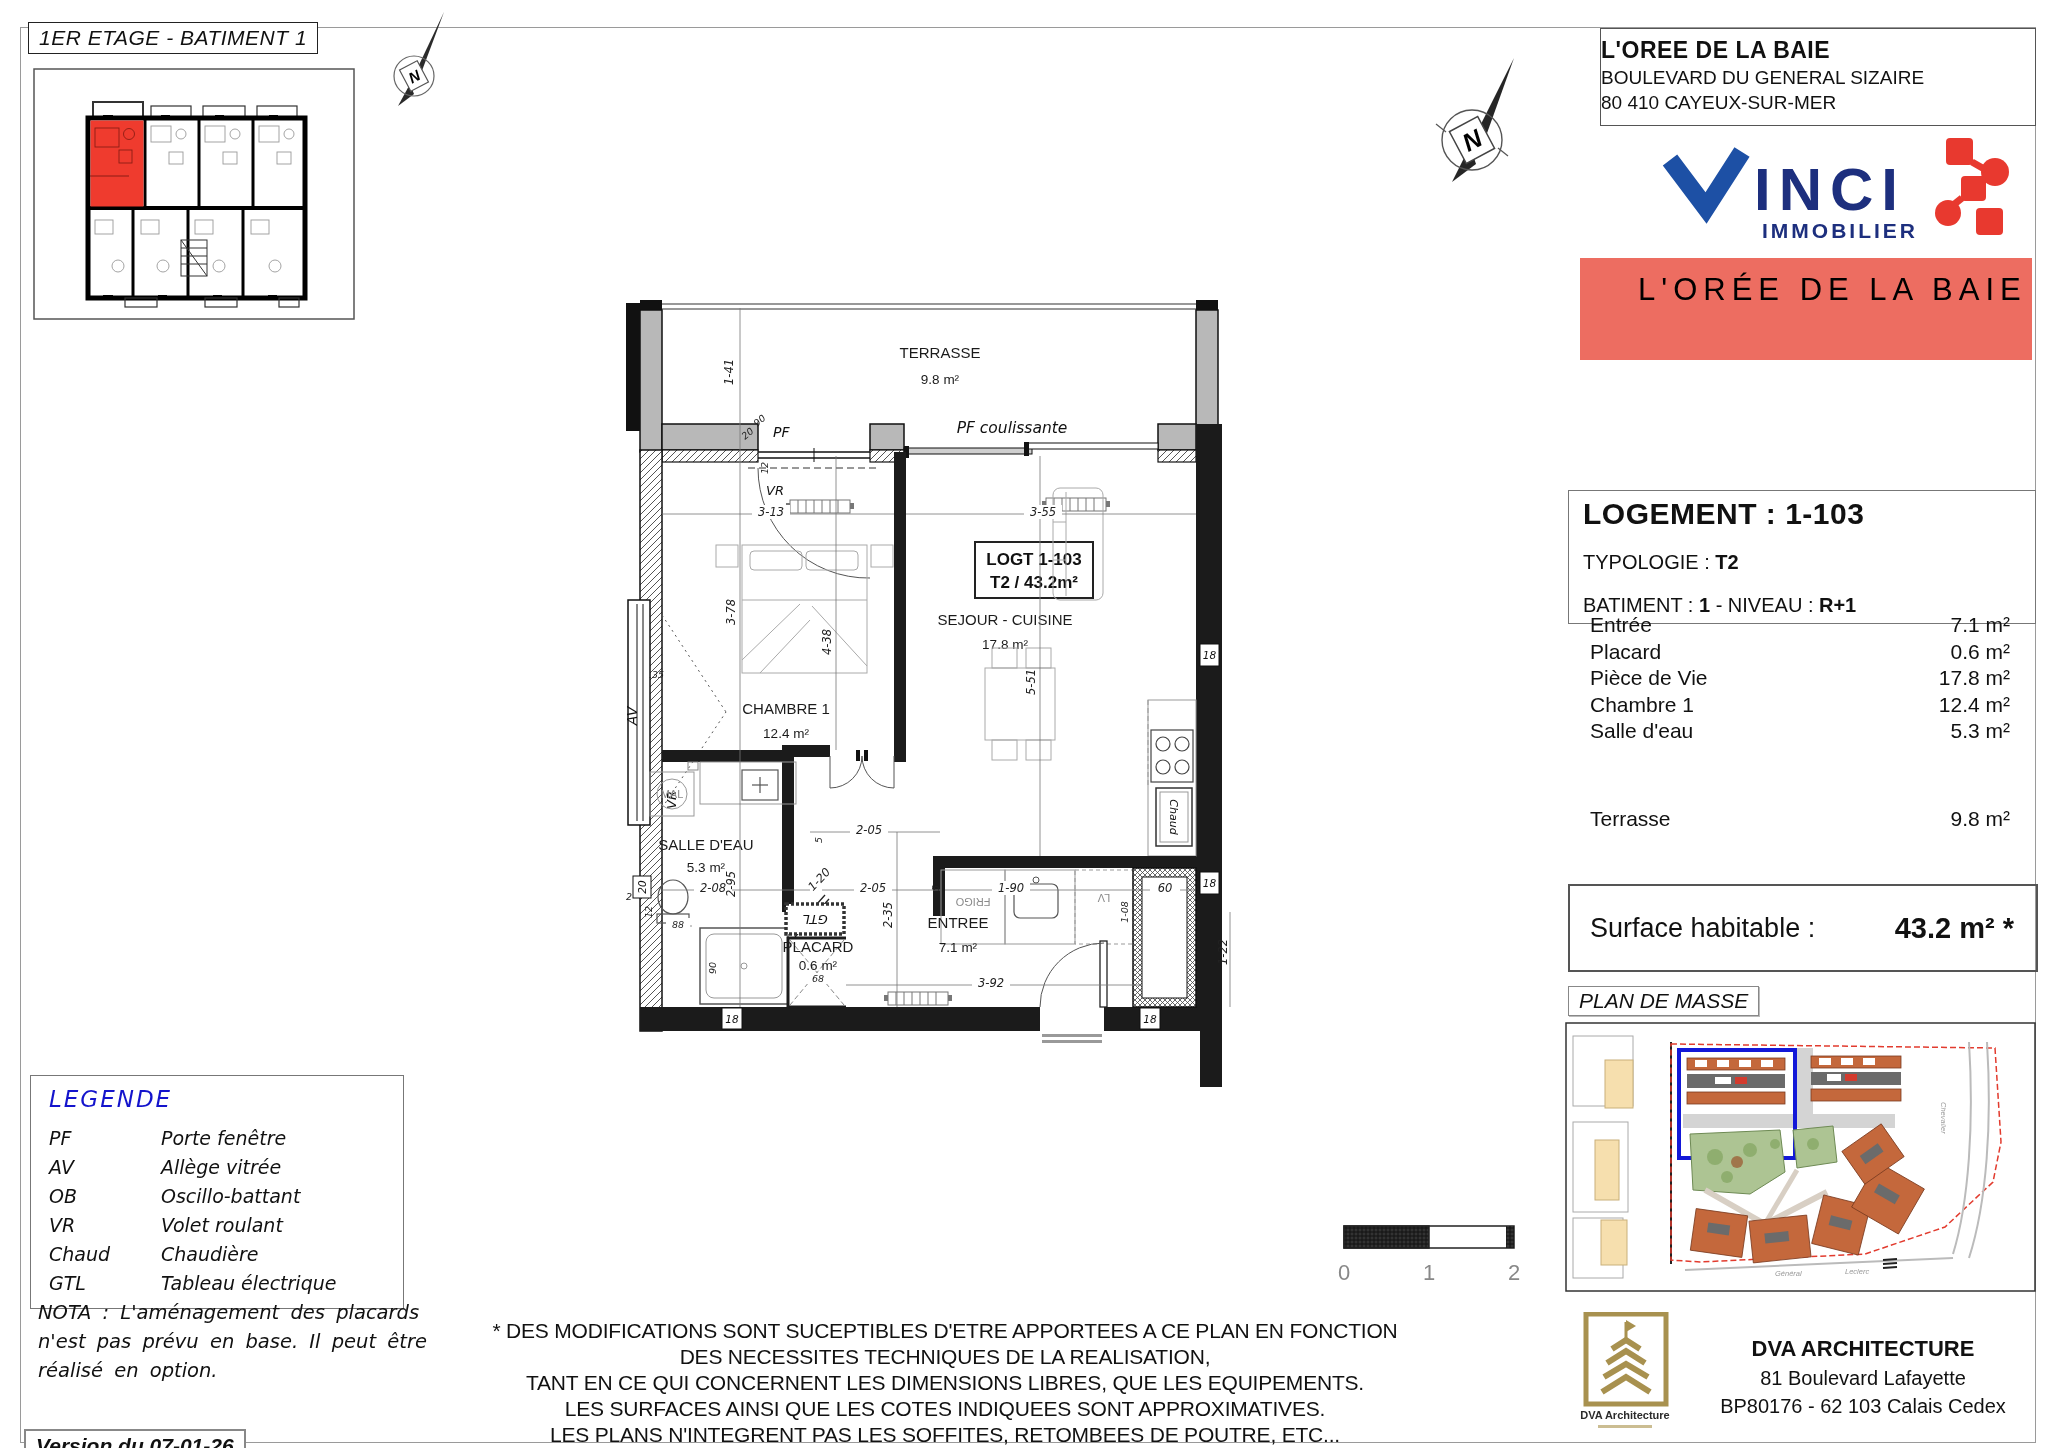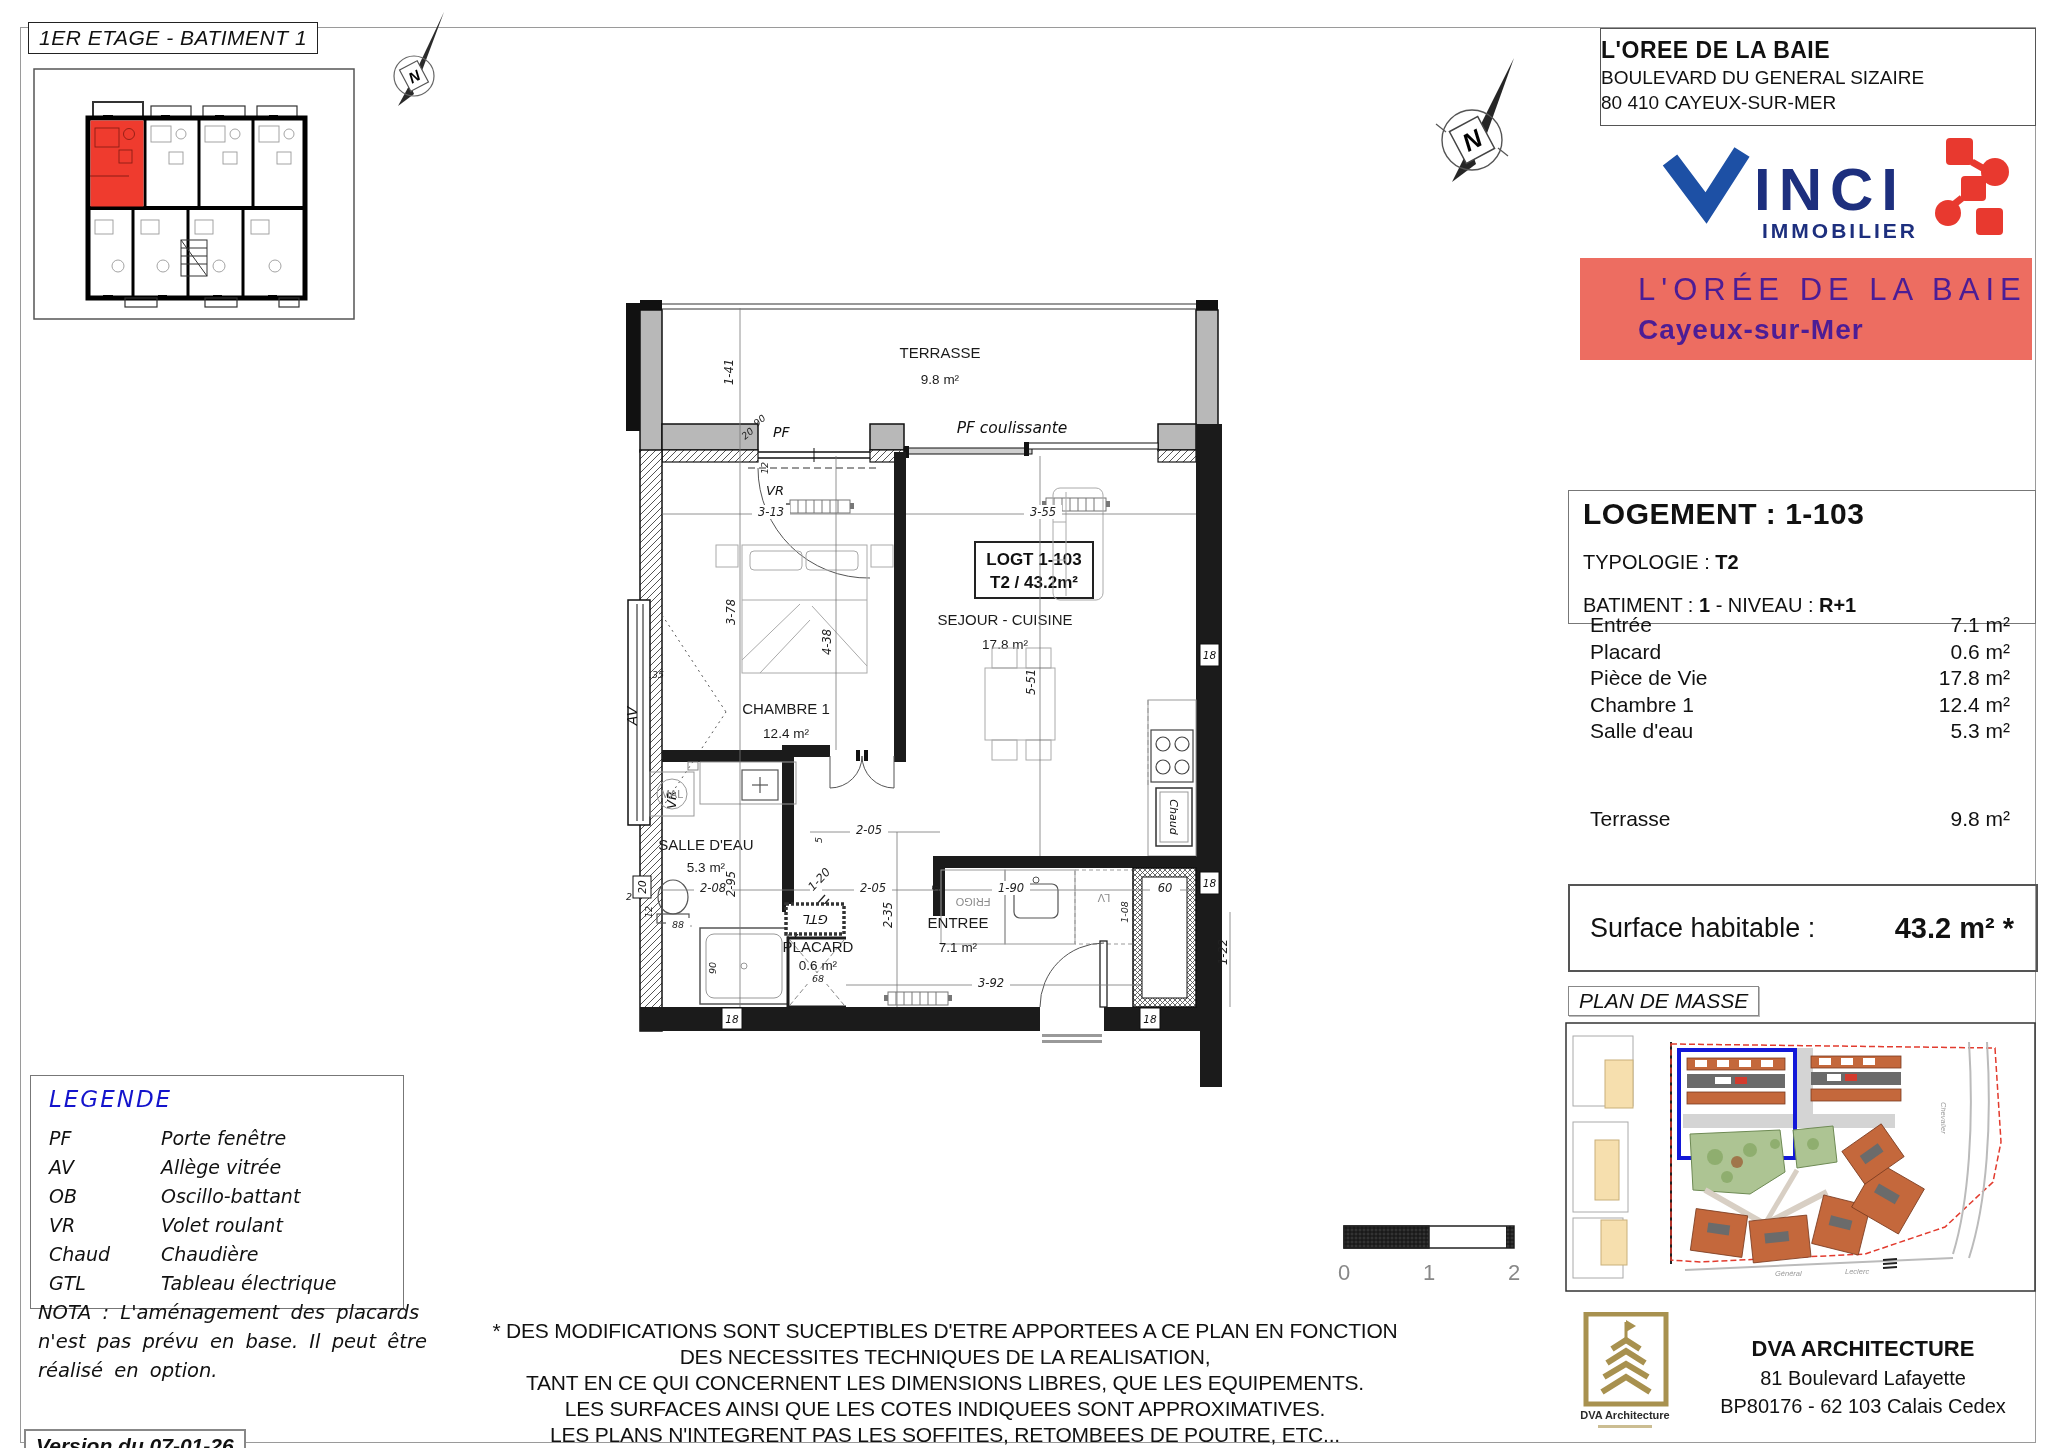--- a/index.html
+++ b/index.html
@@ -6,21 +6,21 @@
   #sheet{position:relative;width:2048px;height:1448px;background:#ffffff;overflow:hidden;
          font-family:"Liberation Sans",sans-serif;color:#111;}
   .abs{position:absolute;}
   #page-frame{position:absolute;left:20px;top:27px;width:2014px;height:1414px;border:1.5px solid #9a9a9a;}
   
   .boxed-title{border:1.5px solid #222;background:#fff;padding:3px 10px;font-style:italic;font-size:21px;letter-spacing:.5px;}
   
   .hdr-box{border:1.5px solid #555;text-align:left;padding-top:8px;}
   .hdr-project{font-weight:bold;font-size:23px;letter-spacing:.5px;}
   .hdr-addr{font-size:19px;margin-top:3px;}
-  .banner{background:#ed6d61;color:#4c1d95;padding:14px 0 10px 58px;}
+  .banner{background:#ed6d61;color:#000000;padding:14px 0 10px 58px;}
   .banner-l1{font-size:31px;letter-spacing:6px;}
   .banner-l2{font-size:28px;font-weight:bold;margin-top:6px;letter-spacing:1px;}
   .lgt-box{border:1.5px solid #777;padding:6px 14px;}
   .lgt-title{font-size:30px;font-weight:bold;letter-spacing:.5px;}
   .lgt-line{font-size:20px;margin-top:20px;}
   .room-row{display:flex;justify-content:space-between;font-size:21px;line-height:26.5px;padding:0 26px 0 22px;}
   .surf-box{border:2px solid #555;display:flex;justify-content:space-between;align-items:center;padding:0 22px 0 20px;gap:8px;}
   .surf-label{font-size:27px;}
   .surf-value{font-size:29px;font-weight:bold;}
   .pm-label{border:1px solid #888;display:inline-block;padding:2px 10px;font-style:italic;font-size:21px;background:#fff;box-shadow:1px 1px 0 #bbb;}
@@ -438,21 +438,20 @@
       <rect x="321" y="56" width="25" height="25" rx="4"></rect>
       <circle cx="308" cy="93" r="13"></circle>
       <rect x="336" y="88" width="27" height="27" rx="4"></rect>
       <line x1="332" y1="42" x2="346" y2="50" stroke="#e8392f" stroke-width="7"></line>
       <line x1="322" y1="78" x2="312" y2="86" stroke="#e8392f" stroke-width="7"></line>
     </g>
   </svg>
 
   <div class="abs banner" style="left:1580px;top:258px;width:394px;height:78px;">
     <div class="banner-l1">L'ORÉE DE LA BAIE</div>
-    <div class="banner-l2">Cayeux-sur-Mer</div>
   </div>
 
   <div class="abs lgt-box" style="left:1568px;top:490px;width:438px;">
     <div class="lgt-title">LOGEMENT : 1-103</div>
     <div class="lgt-line">
       <span>TYPOLOGIE :</span>
       <b>T2</b>
     </div>
     <div class="lgt-line">
       <span>BATIMENT :</span>

